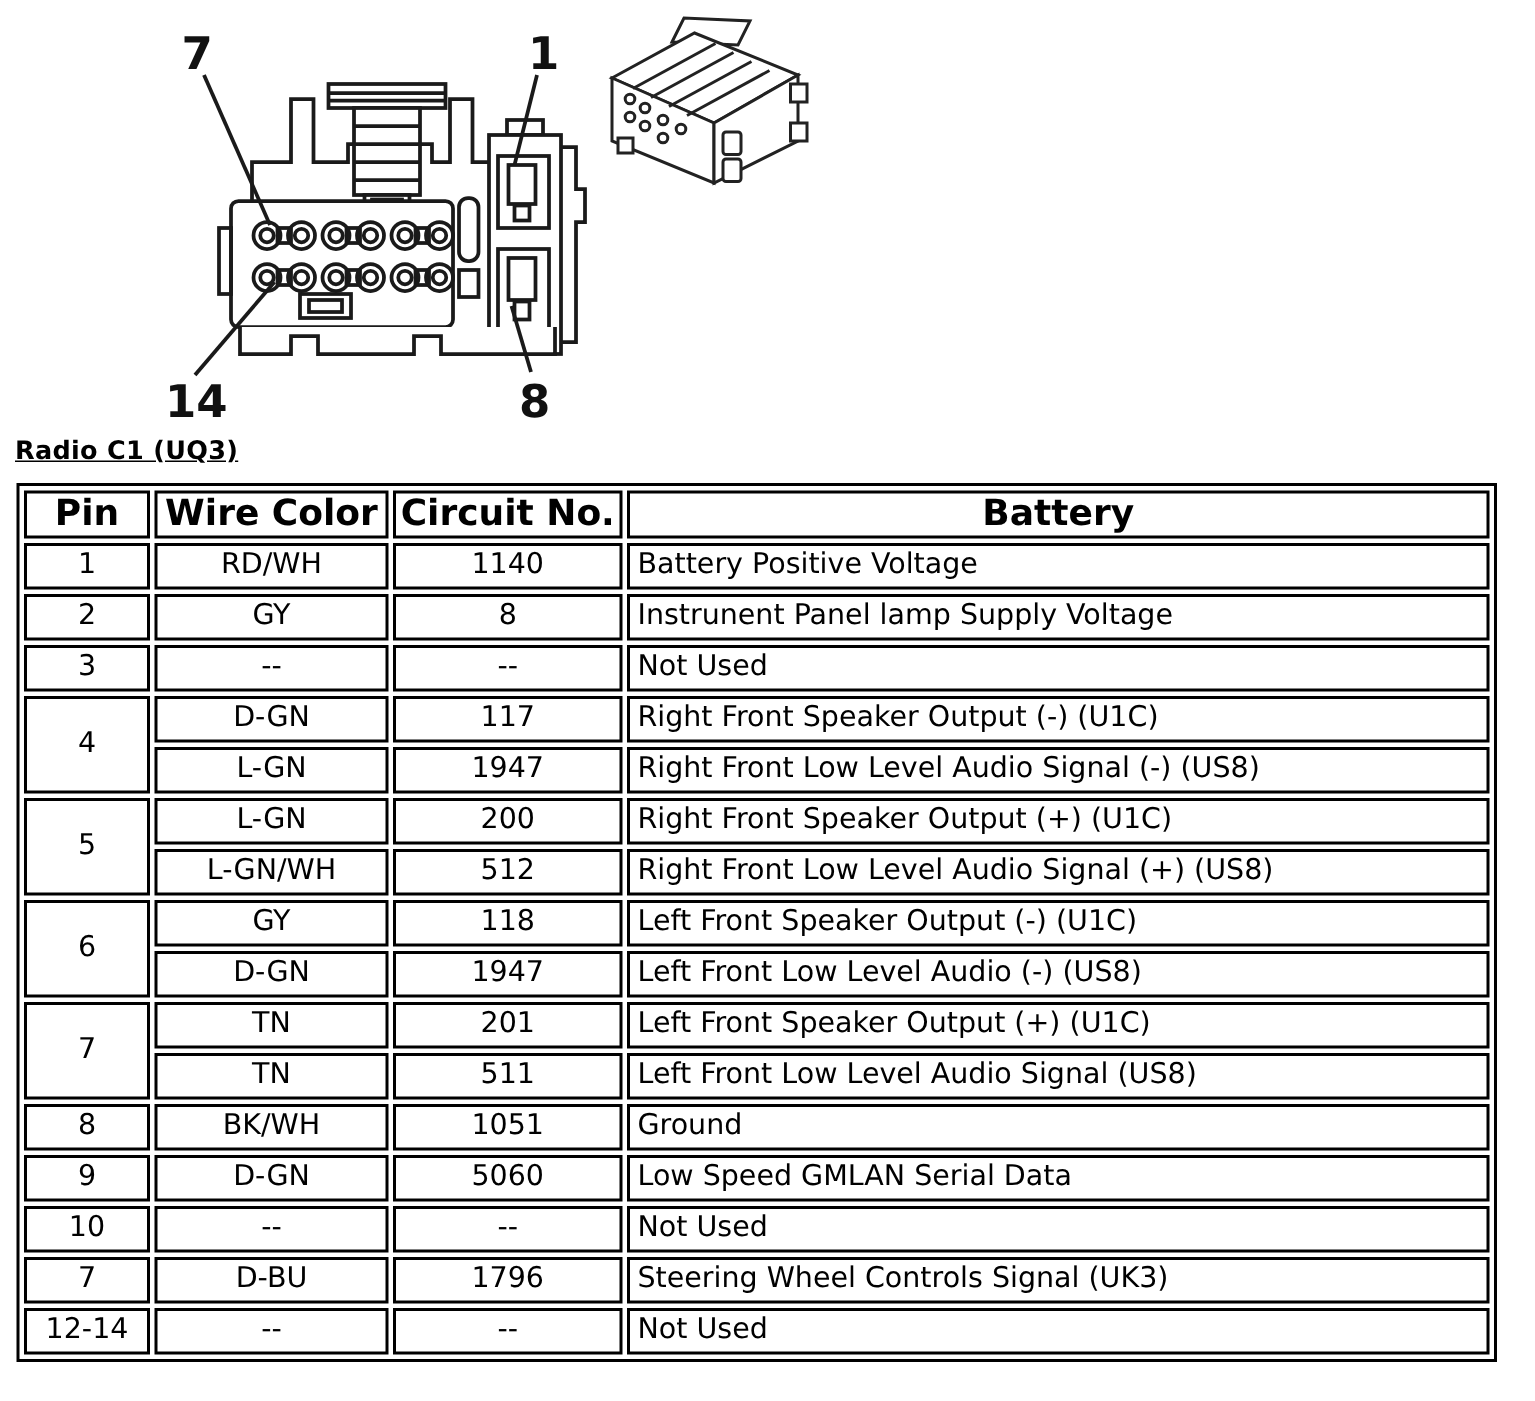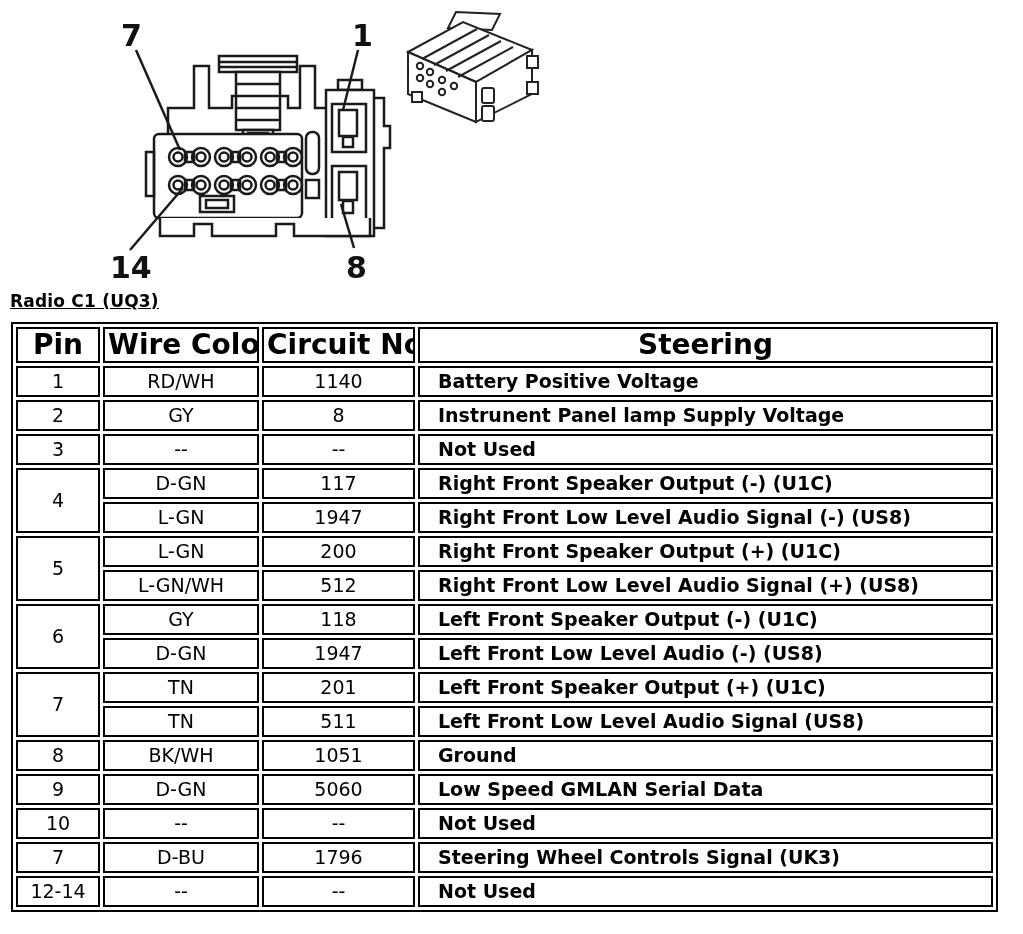--- a/index.html
+++ b/index.html
@@ -6,22 +6,22 @@
   body{width:1023px;height:934px;font-family:"DejaVu Sans","Liberation Sans",sans-serif;color:#000;}
   .page{position:relative;width:1023px;height:934px;background:#fff;overflow:hidden;}
   .diagram{position:absolute;top:0;left:0;width:1023px;height:290px;}
   .heading{position:absolute;top:291px;left:10px;margin:0;font-size:17px;font-weight:bold;
            color:#000000;text-decoration:underline;letter-spacing:.2px;cursor:pointer;}
   table.pinout{position:absolute;top:322px;left:11px;width:987px;table-layout:fixed;
            border-collapse:separate;border-spacing:3px;border:2px solid #000;background:#fff;}
   table.pinout th,table.pinout td{border:2px solid #000;box-sizing:border-box;height:31px;
            font-size:19px;line-height:1.15;padding:0 3px;background:#fff;text-align:center;
            vertical-align:middle;overflow:hidden;white-space:nowrap;}
-  table.pinout th{font-weight:bold;font-size:28px;}
-  table.pinout td.fn{text-align:left;padding-left:18px;font-weight:bold;}
+  table.pinout th{font-weight:bold;font-size:24px;}
+  table.pinout td.fn{text-align:left;padding-left:5px;}
   svg text{font-family:"DejaVu Sans","Liberation Sans",sans-serif;}
 </style>
 </head>
 <body>
 
 <div class="page">
 
   <div class="diagram">
     <svg width="1023" height="290" viewBox="0 0 1023 290">
 
@@ -143,21 +143,21 @@
         <col style="width:84px">
         <col style="width:156px">
         <col style="width:153px">
         <col>
       </colgroup>
     <tbody>
         <tr>
       <th>Pin</th>
       <th>Wire Color</th>
       <th>Circuit No.</th>
-      <th>Steering</th>
+      <th>Battery</th>
     </tr>
     <tr>
       <td>1</td>
       <td>RD/WH</td>
       <td>1140</td>
       <td class="fn">Battery Positive Voltage</td>
     </tr>
     <tr>
       <td>2</td>
       <td>GY</td>

